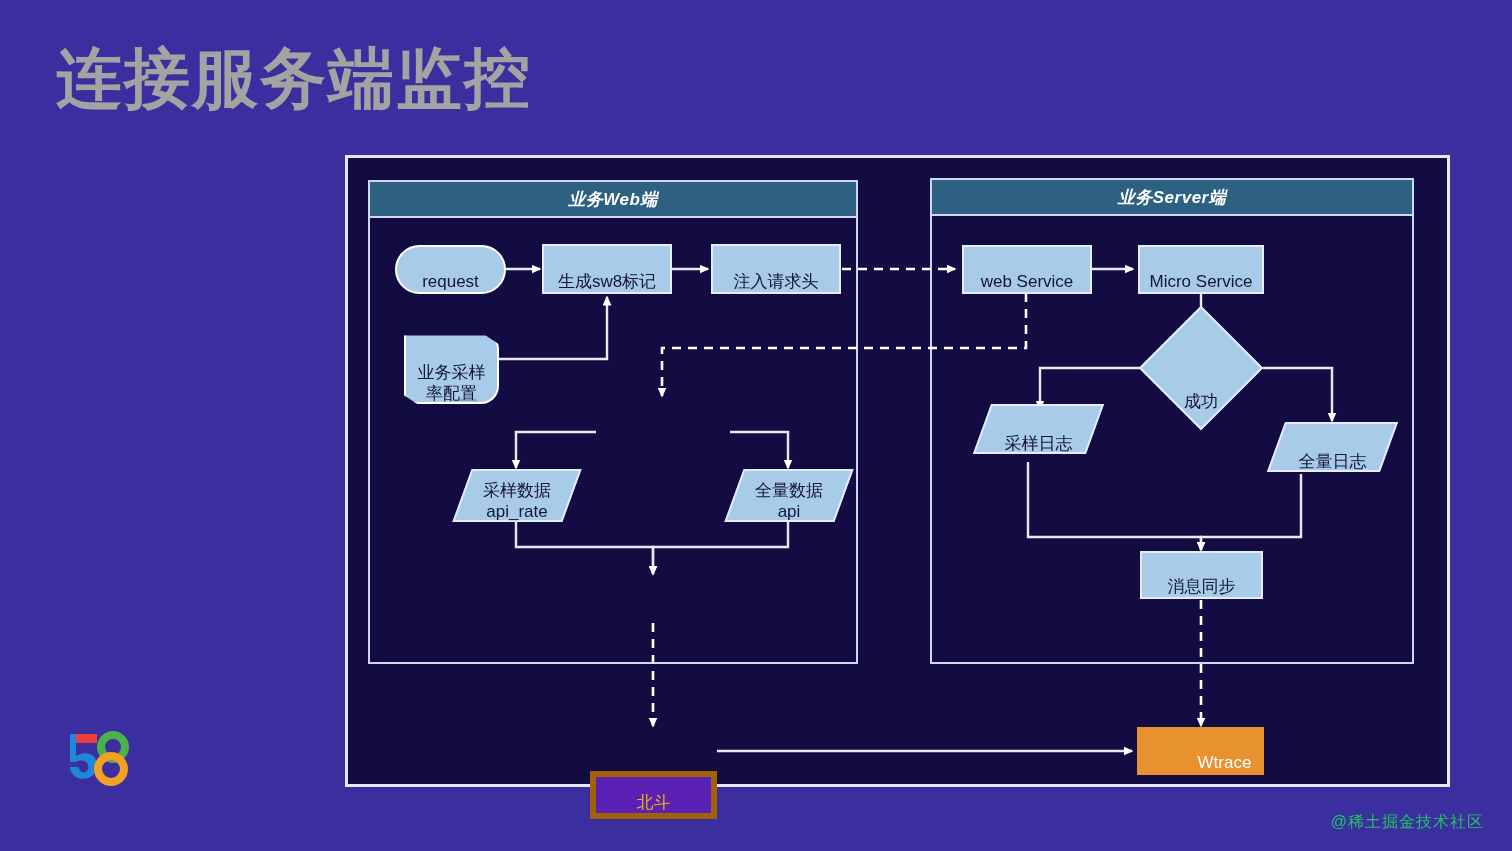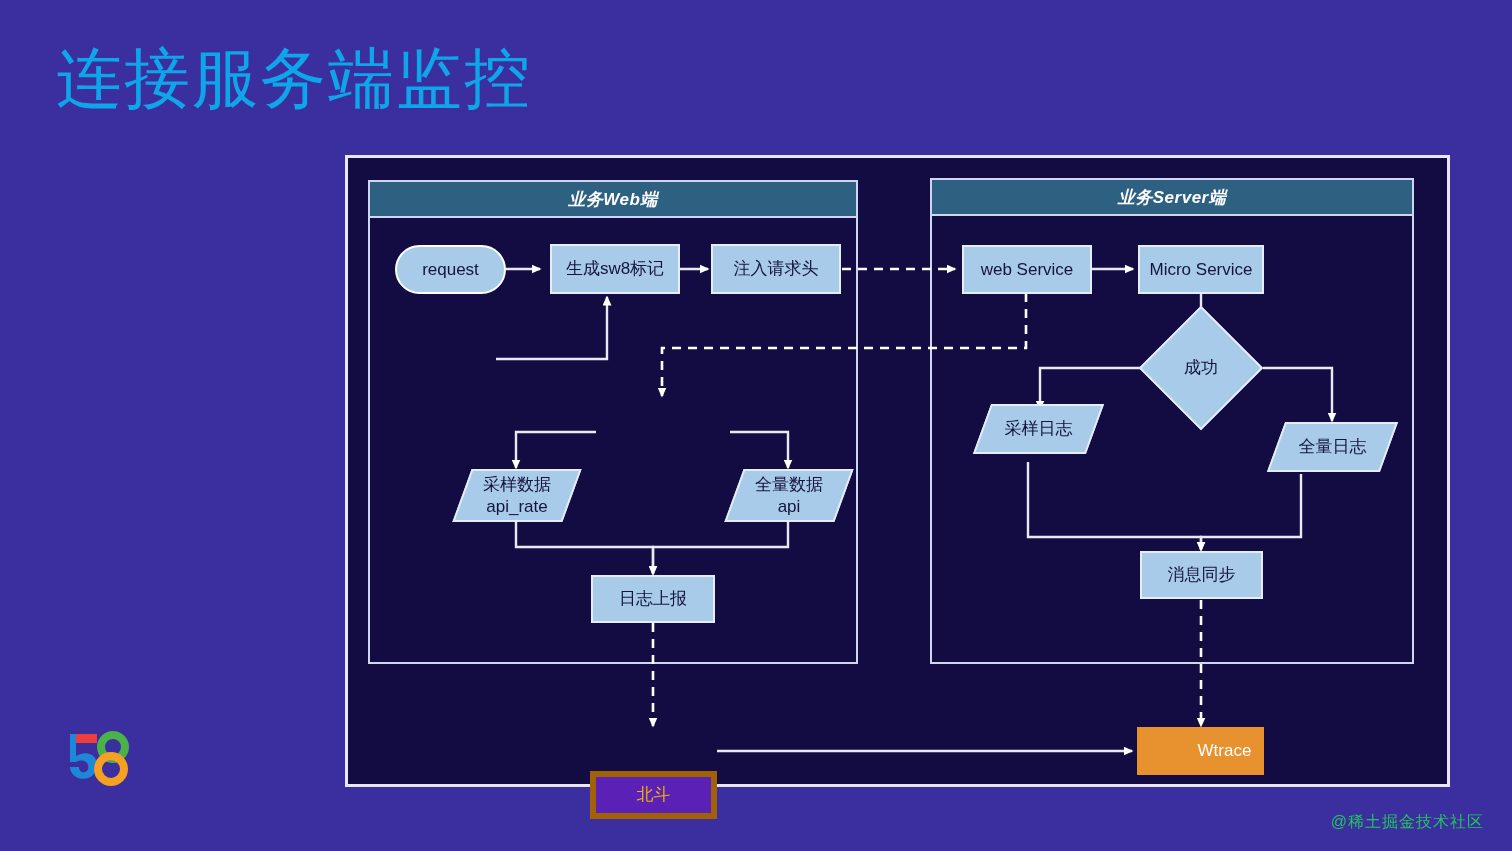--- a/index.html
+++ b/index.html
@@ -15,22 +15,22 @@
     overflow: hidden;
     font-family: "Liberation Sans", "DejaVu Sans", sans-serif;
   }
 
   
   #page-title {
     position: absolute;
     left: 56px;
     top: 44px;
     font-size: 66px;
-    font-weight: normal;
-    color: #0ea5e9;
+    font-weight: bold;
+    color: #a3a3a3;
     letter-spacing: 2px;
     line-height: 1.05;
     white-space: nowrap;
   }
 
   
   #diagram-frame {
     position: absolute;
     left: 345px;
     top: 155px;
@@ -71,21 +71,21 @@
     justify-content: center;
     letter-spacing: .5px;
     font-style: italic;
   }
 
   
   .node {
     position: absolute;
     box-sizing: border-box;
     display: flex;
-    align-items: center;
+    align-items: flex-end;
     justify-content: center;
     text-align: center;
     color: #14143c;
     font-size: 17px;
     line-height: 1.25;
     white-space: pre-line;
   }
   .node.rect {
     background: #a8cbea;
     border: 2px solid #e6ecf8;
@@ -235,45 +235,47 @@
       <path d="M653,623 L653,726"></path>
 
       <path d="M1201,600 L1201,726"></path>
     </g>
   </svg>
 
   <div class="node stadium" style="left:395px; top:245px; width:111px; height:49px;">
     <span>request</span>
   </div>
 
-  <div class="node rect" style="left:542px; top:244px; width:130px; height:50px;margin-left:8px;">
+  <div class="node rect" style="left:542px; top:244px; width:130px; height:50px;">
     <span>生成sw8标记</span>
   </div>
 
   <div class="node rect" style="left:711px; top:244px; width:130px; height:50px;">
     <span>注入请求头</span>
   </div>
 
+  <div class="node document" style="left:404px; top:331px; width:95px; height:73px;">
+    <span class="doc-shape"></span>
+    <span class="doc-label">业务采样
+率配置</span>
+  </div>
 
 
   <div class="node parallelogram" style="left:462px; top:469px; width:110px; height:53px;">
     <span class="par-shape"></span>
     <span class="par-label">采样数据
 api_rate</span>
   </div>
 
   <div class="node parallelogram" style="left:734px; top:469px; width:110px; height:53px;">
     <span class="par-shape"></span>
     <span class="par-label">全量数据
 api</span>
   </div>
 
-  <div class="node rect" style="left:591px; top:575px; width:124px; height:48px;">
-    <span>日志上报</span>
-  </div>
 
   <div class="node rect" style="left:962px; top:245px; width:130px; height:49px;">
     <span>web Service</span>
   </div>
 
   <div class="node rect" style="left:1138px; top:245px; width:126px; height:49px;">
     <span>Micro Service</span>
   </div>
 
   <div class="node diamond-wrap" style="left:1157px; top:324px; width:88px; height:88px;">

